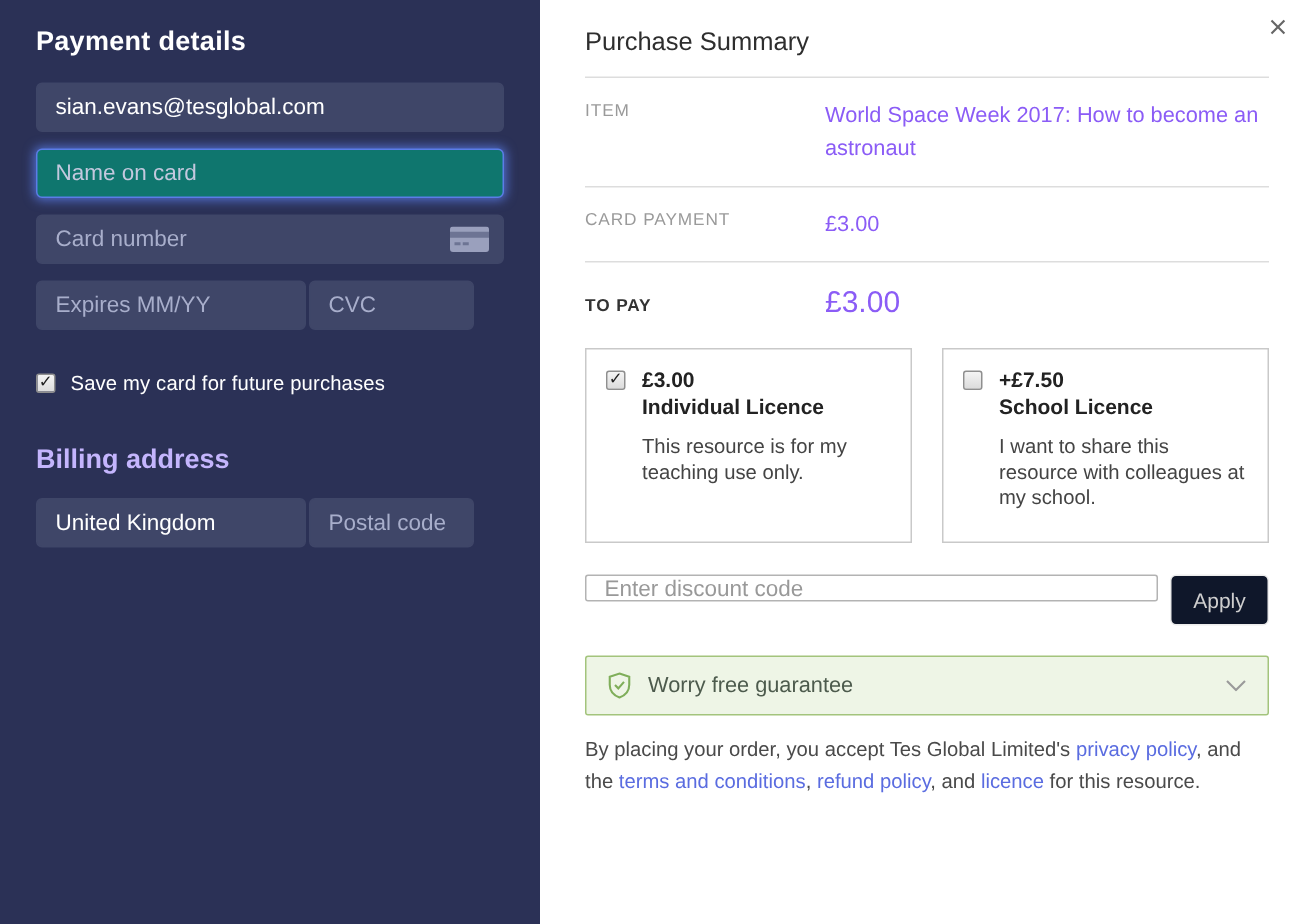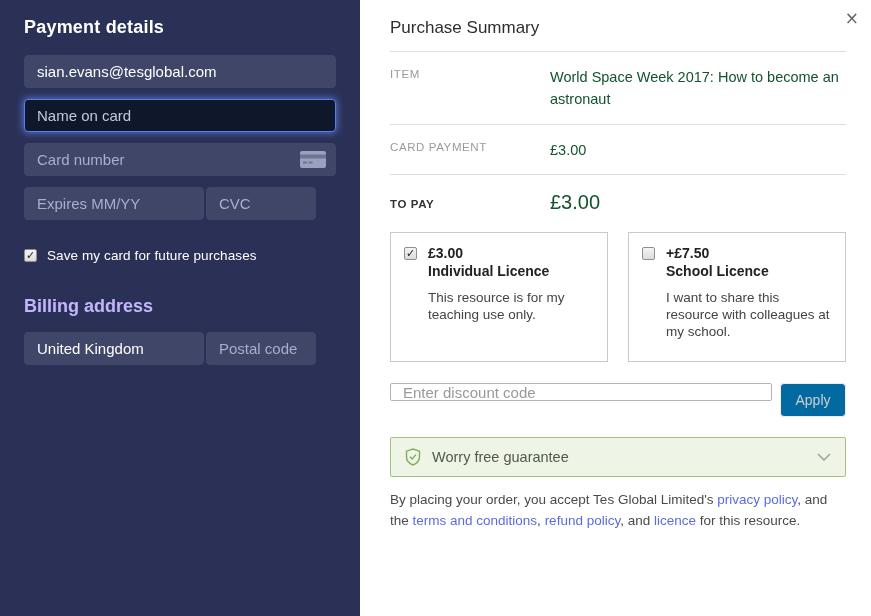--- a/index.html
+++ b/index.html
@@ -25,21 +25,21 @@
     width: 100%; height: 33px;
     background: #3f4668; border: 1px solid #3f4668; border-radius: 4px;
     color: #fff; font-family: "Liberation Sans", sans-serif;
     font-size: 15px; padding: 0 12px; outline: none; display: block;
     caret-color: #fff;
   }
   .pay-panel input::placeholder { color: #a8aecb; opacity: 1; }
   .pay-panel input.focused {
     border: 1px solid #5b7de8;
     box-shadow: 0 0 7px 1px rgba(91,125,232,0.85);
-    background: #0f172a;
+    background: #0f766e;
   }
   .pay-panel input.focused::placeholder { color: #c3c8de; }
   .half-row { display: flex; gap: 2px; margin-bottom: 28px; }
   .half-row .field { margin-bottom: 0; }
   .w-expiry { width: 180px; flex: 0 0 180px; }
   .w-cvc { width: 110px; flex: 0 0 110px; }
   .card-icon {
     position: absolute; right: 10px; top: 8px; width: 26px; height: 17px;
   }
   .checkbox-row {
@@ -76,21 +76,21 @@
   }
   .srow {
     display: flex; align-items: flex-start;
     padding: 14px 0 13px 0; border-bottom: 1px solid #ddd;
   }
   .srow .lbl {
     width: 160px; flex: 0 0 160px;
     font-size: 11.5px; color: #9a9a9a; letter-spacing: 0.6px;
     padding-top: 2px;
   }
-  .srow .val { font-size: 14.5px; color: #14532d; line-height: 1.55; width: 296px; }
+  .srow .val { font-size: 14.5px; color: #8b5cf6; line-height: 1.55; width: 296px; }
   .srow.to-pay { border-bottom: none; padding: 12px 0 10px 0; align-items: center; }
   .srow.to-pay .lbl { color: #333; font-weight: 600; }
   .srow.to-pay .val { font-size: 20px; }
 
   .licences { display: flex; gap: 20px; margin-top: 4px; }
   .licence {
     width: 218px; height: 130px; border: 1px solid #c9c9c9;
     background: #fff; padding: 12px 13px; cursor: pointer;
   }
   .lic-top { display: flex; gap: 11px; }
@@ -100,21 +100,21 @@
   .lic-desc { font-size: 13.5px; color: #444; line-height: 1.25; margin-top: 10px; }
 
   .discount { display: flex; margin-top: 21px; gap: 8px; }
   .discount input {
     flex: 1; height: 18px; border: 1px solid #b3b3b3; border-radius: 2px;
     font-family: "Liberation Sans", sans-serif; font-size: 15px;
     color: #333; padding: 0 12px; outline: none;
   }
   .discount input::placeholder { color: #999; opacity: 1; }
   .apply-btn {
-    width: 66px; height: 34px; background: #0369a1;
+    width: 66px; height: 34px; background: #0f172a;
     border: 1px solid #ececec; border-radius: 4px;
     color: #cecece; font-size: 14px; font-family: "Liberation Sans", sans-serif;
     cursor: default;
   }
 
   .guarantee {
     margin-top: 20px; height: 40px;
     background: #eef5e6; border: 1px solid #a3c47c; border-radius: 2px;
     display: flex; align-items: center; padding: 12px 14px; gap: 11px;
     cursor: pointer;

